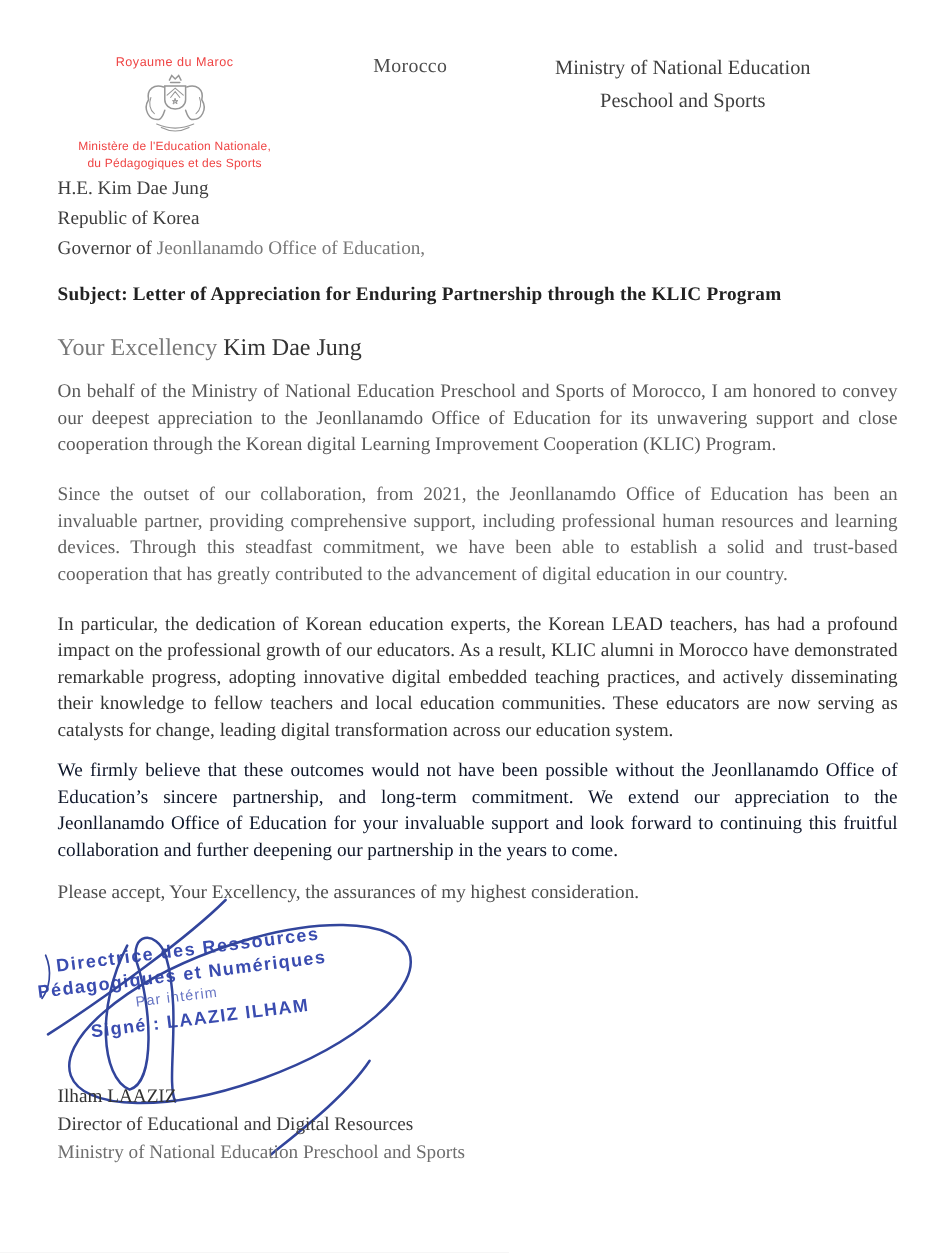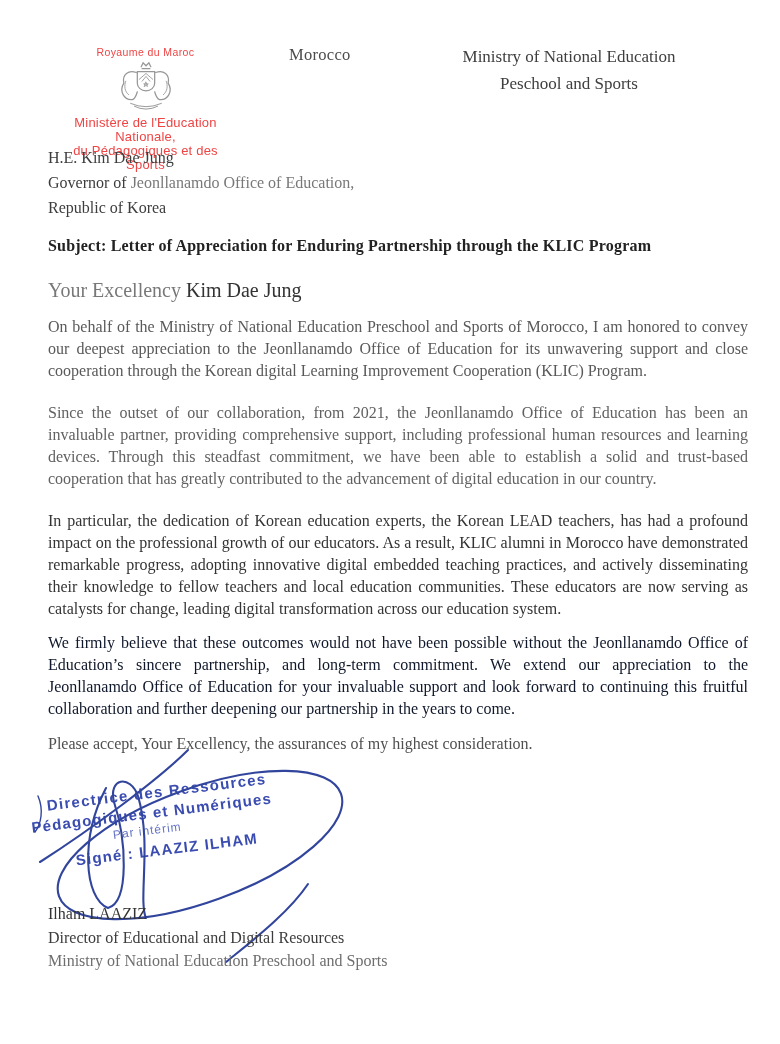--- a/index.html
+++ b/index.html
@@ -15,23 +15,23 @@
   }
 
   
   .logo-block {
     position:absolute; left:58px; top:46px; width:175px;
     text-align:center; color:#ef4444;
     font-family:"Liberation Sans","DejaVu Sans",sans-serif;
   }
   .logo-top { font-size:10.5px; letter-spacing:.4px; margin-bottom:2px; }
   .logo-emblem { display:block; margin:0 auto; }
-  .logo-bottom { font-size:13px; line-height:14px; letter-spacing:.2px; margin-top:2px; }
+  .logo-bottom { font-size:10px; line-height:14px; letter-spacing:.2px; margin-top:2px; }
   .country-label {
-    position:absolute; left:289px; top:45px;
+    position:absolute; left:311px; top:45px;
     font-size:16.5px; color:#4c4c4c; letter-spacing:.3px;
   }
   .ministry-block {
     position:absolute; left:452px; top:43px; width:234px;
     text-align:center; font-size:17px; line-height:27px; color:#3e3e3e;
   }
 
   
   .content { position:absolute; left:48px; top:145px; width:700px; }
   .recipient { font-size:16px; line-height:25px; color:#3d3d3d; }
@@ -108,22 +108,22 @@
   <div class="country-label">Morocco</div>
 
   <div class="ministry-block">
     <div>Ministry of National Education</div>
     <div>Peschool and Sports</div>
   </div>
 
   <div class="content">
     <div class="recipient">
       <div>H.E. Kim Dae Jung</div>
+      <div>Republic of Korea</div>
       <div><span>Governor of </span><span class="lighter">Jeonllanamdo Office of Education,</span></div>
-      <div>Republic of Korea</div>
     </div>
 
     <div class="subject">Subject: Letter of Appreciation for Enduring Partnership through the KLIC Program</div>
 
     <div class="salutation"><span class="lighter">Your Excellency </span><span>Kim Dae Jung</span></div>
 
     <p class="para p1">On behalf of the Ministry of National Education Preschool and Sports of Morocco, I am honored to convey our deepest appreciation to the Jeonllanamdo Office of Education for its unwavering support and close cooperation through the Korean digital Learning Improvement Cooperation (KLIC) Program.</p>
     <p class="para p2">Since the outset of our collaboration, from 2021, the Jeonllanamdo Office of Education has been an invaluable partner, providing comprehensive support, including professional human resources and learning devices. Through this steadfast commitment, we have been able to establish a solid and trust-based cooperation that has greatly contributed to the advancement of digital education in our country.</p>
     <p class="para p3">In particular, the dedication of Korean education experts, the Korean LEAD teachers, has had a profound impact on the professional growth of our educators. As a result, KLIC alumni in Morocco have demonstrated remarkable progress, adopting innovative digital embedded teaching practices, and actively disseminating their knowledge to fellow teachers and local education communities. These educators are now serving as catalysts for change, leading digital transformation across our education system.</p>
     <p class="para p4">We firmly believe that these outcomes would not have been possible without the Jeonllanamdo Office of Education’s sincere partnership, and long-term commitment. We extend our appreciation to the Jeonllanamdo Office of Education for your invaluable support and look forward to continuing this fruitful collaboration and further deepening our partnership in the years to come.</p>

